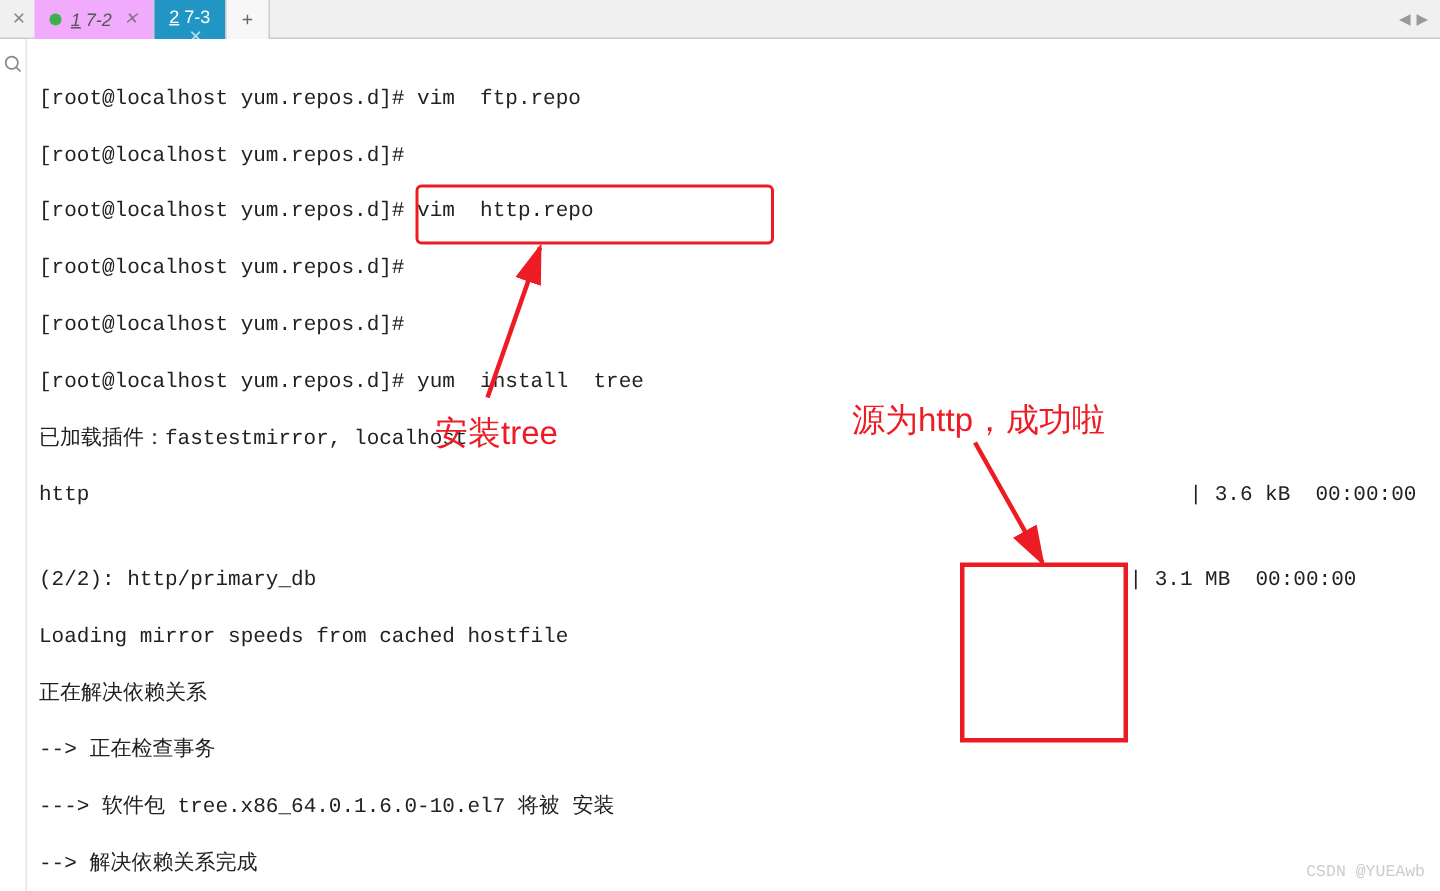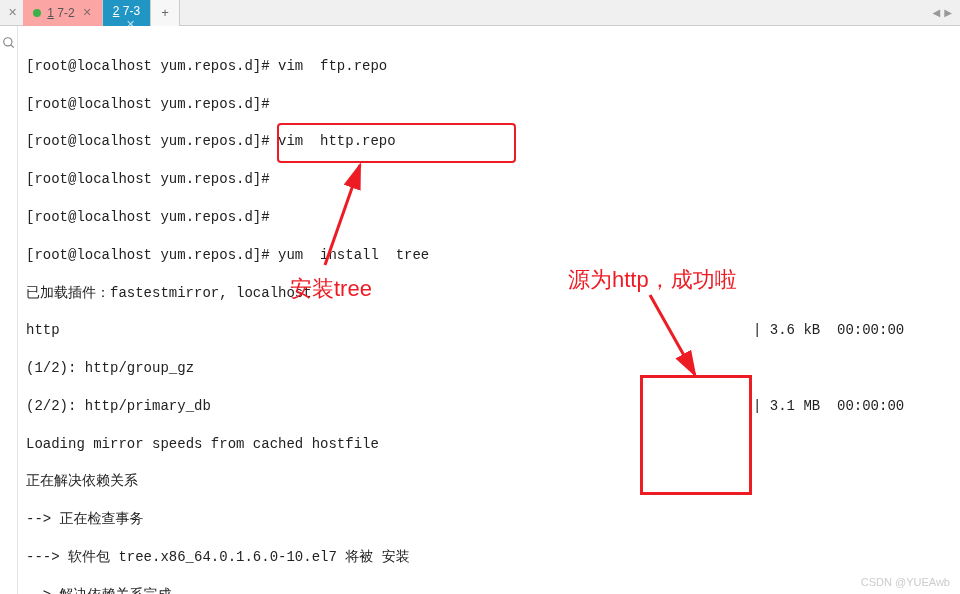--- a/index.html
+++ b/index.html
@@ -1,21 +1,21 @@
 <!DOCTYPE html>
 <html><head>
   <meta charset="utf-8">
   <style>
     * { margin: 0; padding: 0; box-sizing: border-box; }
     body { font-family: "Microsoft YaHei", Arial, sans-serif; font-size: 13px; background: #fff; color: #000; width: 960px; height: 594px; overflow: hidden; position: relative; }
     
     .tab-bar { display: flex; align-items: center; background: #f0f0f0; border-bottom: 1px solid #ccc; height: 26px; padding-left: 8px; }
     .tab-close-left { color: #888; font-size: 11px; margin-right: 6px; cursor: pointer; }
     .tab { display: flex; align-items: center; padding: 4px 10px; font-size: 12px; border-right: 1px solid #ccc; cursor: pointer; height: 26px; }
-    .tab.inactive { background: #fca5a5; color: #555; }
+    .tab.inactive { background: #f0abfc; color: #555; font-style: italic; }
     .tab.active { background: #2196c4; color: #fff; flex-direction: column; }
     .tab-dot { width: 8px; height: 8px; border-radius: 50%; margin-right: 6px; }
     .tab.inactive .tab-dot { background: #3cb14a; }
     .tab.active .tab-dot { background: #fff; }
     .tab-x { margin-left: 8px; font-size: 11px; opacity: 0.7; }
     .tab-plus { background: #f7f7f7; padding: 4px 10px; color: #666; cursor: pointer; height: 26px; display: flex; align-items: center; border-right: 1px solid #ccc; }
     .tab-nav-right { margin-left: auto; display: flex; align-items: center; gap: 4px; padding-right: 8px; color: #999; font-size: 10px; }
     
     .sidebar { position: absolute; left: 0; top: 26px; width: 18px; height: calc(100% - 26px); background: #fff; border-right: 1px solid #e5e5e5; display: flex; flex-direction: column; align-items: center; padding-top: 10px; gap: 10px; }
     .sidebar-icon { width: 14px; height: 14px; color: #888; }
@@ -23,21 +23,21 @@
     .terminal { position: absolute; left: 18px; top: 26px; right: 0; bottom: 0; padding: 12px 8px 8px 8px; font-family: "Consolas", "Courier New", monospace; font-size: 14px; line-height: 1.35; white-space: pre; color: #222; }
     .terminal-line { white-space: pre; }
     
     .red-box-cmd { position: absolute; border: 2px solid #ed1c24; border-radius: 4px; }
     .red-box-src { position: absolute; border: 3px solid #ed1c24; }
     
     .anno-text { position: absolute; color: #ed1c24; font-family: "Microsoft YaHei", sans-serif; font-size: 22px; }
     
     .arrow-svg { position: absolute; pointer-events: none; }
     
-    .watermark { position: absolute; right: 10px; bottom: 6px; color: #ccc; font-size: 11px; font-family: Liberation Sans, sans-serif; }
+    .watermark { position: absolute; right: 10px; bottom: 6px; color: #ccc; font-size: 11px; font-family: Liberation Mono, monospace; }
     
     .right-col { position: absolute; }
     
     u { text-decoration: underline; }
   </style>
 </head>
 <body>
 
 <div class="tab-bar">
   <span class="tab-close-left">✕</span>
@@ -66,22 +66,22 @@
 </div>
 
 <div class="terminal">
 <div class="terminal-line">[root@localhost yum.repos.d]# vim  ftp.repo</div>
 <div class="terminal-line">[root@localhost yum.repos.d]#</div>
 <div class="terminal-line">[root@localhost yum.repos.d]# vim  http.repo</div>
 <div class="terminal-line">[root@localhost yum.repos.d]#</div>
 <div class="terminal-line">[root@localhost yum.repos.d]#</div>
 <div class="terminal-line"><span>[root@localhost yum.repos.d]#</span><span> yum  install  tree</span></div>
 <div class="terminal-line">已加载插件：fastestmirror, localhost</div>
-<div class="terminal-line"><span>http</span><span class="right-col" style="left:735px;">| 3.6 kB  00:00:00</span></div>
-<div class="terminal-line"><span>(1/2): http/group_gz</span></div>
+<div class="terminal-line"><span>http</span><span class="right-col" style="left:775px;">| 3.6 kB  00:00:00</span></div>
+<div class="terminal-line"></div>
 <div class="terminal-line"><span>(2/2): http/primary_db</span><span class="right-col" style="left:735px;">| 3.1 MB  00:00:00</span></div>
 <div class="terminal-line">Loading mirror speeds from cached hostfile</div>
 <div class="terminal-line">正在解决依赖关系</div>
 <div class="terminal-line">--&gt; 正在检查事务</div>
 <div class="terminal-line">---&gt; 软件包 tree.x86_64.0.1.6.0-10.el7 将被 安装</div>
 <div class="terminal-line">--&gt; 解决依赖关系完成</div>
 <div class="terminal-line"></div>
 
 <div class="terminal-line"></div>
 

